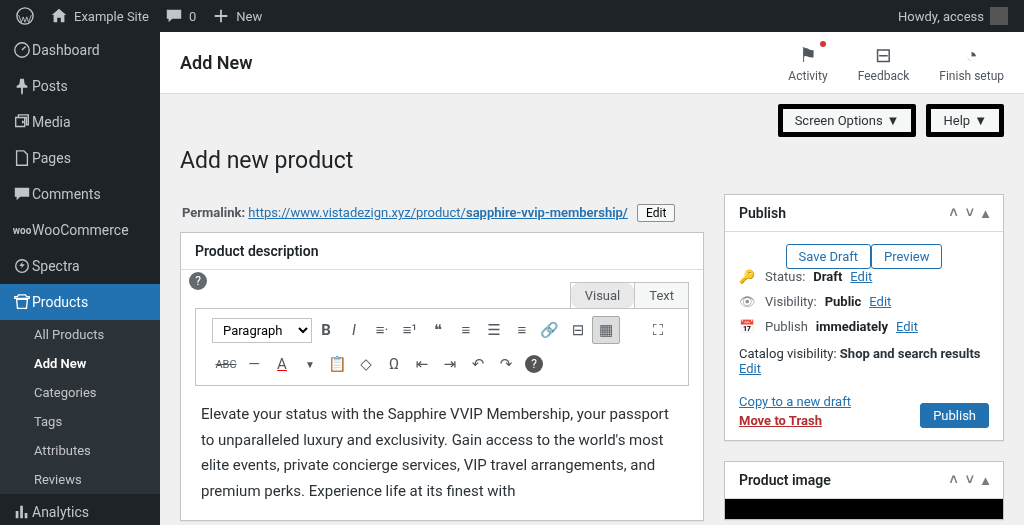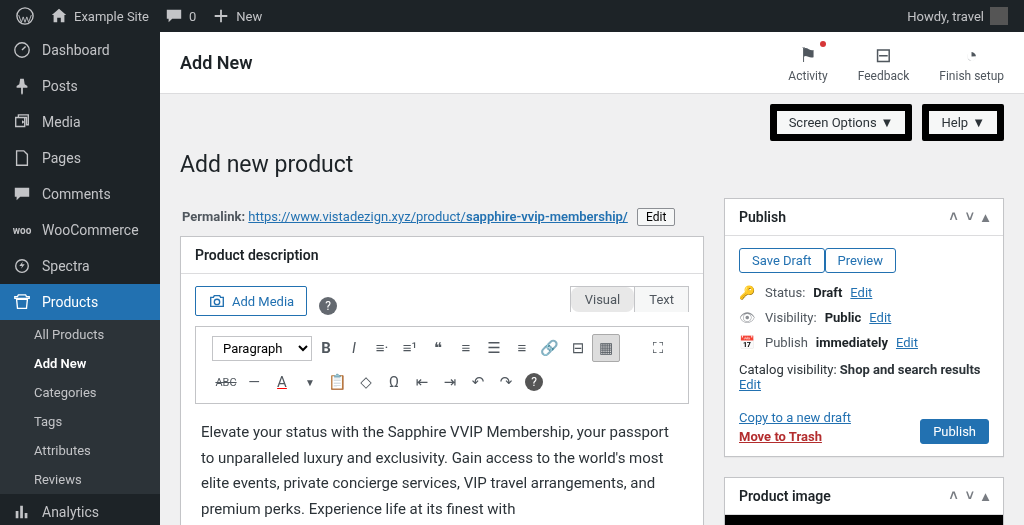--- a/index.html
+++ b/index.html
@@ -4,36 +4,36 @@
 <style>
 * { margin: 0; padding: 0; box-sizing: border-box; font-family: -apple-system, BlinkMacSystemFont, "Segoe UI", Roboto, sans-serif; }
 body { background: #f0f0f1; overflow: hidden; }
 .app { display: flex; flex-direction: column; height: 525px; width: 1024px; }
 .topbar { background: #1d2327; color: #c3c4c7; height: 32px; display: flex; align-items: center; padding: 0 8px; font-size: 13px; }
 .topbar .tb-item { display: flex; align-items: center; gap: 6px; padding: 0 8px; height: 100%; cursor: pointer; }
 .topbar .spacer { flex: 1; }
 .topbar .avatar { width: 18px; height: 18px; background: #555; }
 .main-wrap { display: flex; flex: 1; overflow: hidden; }
 .sidebar { width: 160px; background: #1d2327; color: #c3c4c7; font-size: 14px; overflow-y: auto; }
-.sidebar .menu-item { display: flex; align-items: center; gap: 10px; padding: 8px 12px; cursor: pointer; position: relative; }
+.sidebar .menu-item { display: flex; align-items: center; gap: 0; padding: 8px 12px; cursor: pointer; position: relative; }
 .sidebar .menu-item.active { background: #2271b1; color: #fff; }
 .sidebar .menu-item.active::after { content: ""; position: absolute; right: -8px; top: 50%; transform: translateY(-50%); border: 8px solid transparent; border-right-color: #f0f0f1; }
 .sidebar .menu-icon { width: 20px; height: 20px; display: flex; align-items: center; justify-content: center; }
 .sidebar .submenu { background: #2c3338; }
 .sidebar .submenu .sub-item { padding: 7px 12px 7px 34px; font-size: 13px; cursor: pointer; color: #c3c4c7; }
 .sidebar .submenu .sub-item.current { color: #fff; font-weight: 600; }
 .content { flex: 1; overflow-y: auto; background: #f0f0f1; }
 .header-bar { background: #fff; border-bottom: 1px solid #dcdcde; display: flex; align-items: center; padding: 0 20px; height: 62px; }
 .header-bar h1 { font-size: 18px; font-weight: 600; color: #1d2327; }
 .header-bar .hb-actions { margin-left: auto; display: flex; gap: 30px; }
 .hb-act { text-align: center; cursor: pointer; color: #50575e; font-size: 12px; }
 .hb-act .hb-icon { font-size: 20px; margin-bottom: 2px; position: relative; }
 .hb-act .dot { width: 6px; height: 6px; background: #d63638; border-radius: 50%; position: absolute; top: -2px; right: 2px; }
 .sub-header { display: flex; justify-content: flex-end; gap: 10px; padding: 10px 20px 0; }
-.tab-btn { background: #f6f7f7; border: 7px solid #000000; padding: 4px 12px; font-size: 13px; cursor: pointer; border-radius: 2px; color: #2c3338; display: flex; align-items: center; gap: 4px; }
+.tab-btn { background: #f6f7f7; border: 5px solid #000000; padding: 4px 12px; font-size: 13px; cursor: pointer; border-radius: 2px; color: #2c3338; display: flex; align-items: center; gap: 4px; }
 .page-title { padding: 10px 20px 20px; font-size: 23px; font-weight: 400; color: #1d2327; }
 .columns { display: flex; gap: 20px; padding: 0 20px 20px; }
 .col-main { flex: 1; min-width: 0; }
 .col-side { width: 280px; }
 .title-input { width: 100%; padding: 10px 14px; font-size: 18px; border: 1px solid #8c8f94; background: #fff; color: #2c3338; }
 .permalink { font-size: 13px; color: #50575e; padding: 10px 2px; }
 .permalink a { color: #2271b1; text-decoration: underline; }
 .permalink .slug { font-weight: 600; }
 .edit-btn { border: 1px solid #8c8f94; background: #f6f7f7; padding: 1px 8px; font-size: 12px; cursor: pointer; margin-left: 6px; border-radius: 2px; }
 .postbox { background: #fff; border: 1px solid #c3c4c7; margin-bottom: 20px; box-shadow: 0 1px 1px rgba(0,0,0,.04); }
@@ -49,21 +49,21 @@
 .toolbar { border: 1px solid #c3c4c7; background: #fff; margin: 0 14px; padding: 4px; clear: both; }
 .toolbar-row { display: flex; align-items: center; gap: 0; padding: 3px 12px; }
 .tb-select { border: 1px solid #c3c4c7; padding: 3px 6px; font-size: 13px; width: 100px; background: #fff; }
 .tb-btn { width: 28px; height: 28px; display: flex; align-items: center; justify-content: center; cursor: pointer; color: #50575e; font-size: 15px; border-radius: 2px; }
 .tb-btn.active { background: #ddd; border: 1px solid #aaa; }
 .fullscreen-btn { margin-left: auto; }
 .editor-body { padding: 16px 20px; font-size: 15px; line-height: 1.7; color: #2c3338; min-height: 120px; }
 .button { border: 1px solid #2271b1; color: #2271b1; background: #fff; padding: 4px 12px; font-size: 13px; cursor: pointer; border-radius: 3px; }
 .button.primary { background: #2271b1; color: #fff; }
 .publish-body { padding: 12px 14px; font-size: 13px; color: #2c3338; }
-.publish-row { display: flex; justify-content: flex-start; margin-bottom: 12px; }
+.publish-row { display: flex; justify-content: center; }
 .pub-line { display: flex; align-items: center; gap: 8px; margin-bottom: 10px; color: #50575e; }
 .pub-line strong { color: #1d2327; }
 .pub-line a { color: #2271b1; text-decoration: underline; }
 .pub-icon { width: 18px; color: #8c8f94; }
 .catalog { margin-top: 12px; }
 .copy-link, .trash-link { color: #2271b1; text-decoration: underline; font-size: 13px; display: block; margin-top: 4px; cursor: pointer; }
 .trash-link { color: #b32d2e; font-weight: bold; }
 .publish-footer { display: flex; justify-content: space-between; align-items: flex-end; margin-top: 14px; }
 svg { width: 18px; height: 18px; fill: currentColor; }
 </style>
@@ -91,21 +91,21 @@
         <span>0</span>
       </div>
     <div class="tb-item">
         <svg viewBox="0 0 20 20">
           <path d="M9 3h2v6h6v2h-6v6H9v-6H3V9h6z"></path>
         </svg>
         <span>New</span>
       </div>
     <div class="spacer"></div>
     <div class="tb-item">
-        <span>Howdy, travel</span>
+        <span>Howdy, access</span>
         <div class="avatar"></div>
       </div>
   </div>
 
   <div class="main-wrap">
     <div class="sidebar">
       <div class="menu-item">
           <span class="menu-icon">
             <svg viewBox="0 0 20 20">
               <circle cx="10" cy="10" r="8" fill="none" stroke="currentColor" stroke-width="1.5"></circle>
@@ -219,27 +219,20 @@
             <a><span>https://www.vistadezign.xyz/product/</span><span class="slug">sapphire-vvip-membership/</span></a>
             <button class="edit-btn">Edit</button>
           </div>
 
           <div class="postbox">
             <div class="postbox-header">Product description</div>
             <div class="editor-tabs">
               <div class="editor-tab active">Visual</div>
               <div class="editor-tab">Text</div>
             </div>
-            <button class="media-btn">
-                <svg viewBox="0 0 20 20">
-                  <path d="M3 6h3l1-2h6l1 2h3v10H3z" fill="none" stroke="currentColor" stroke-width="1.5"></path>
-                  <circle cx="10" cy="11" r="3" fill="none" stroke="currentColor" stroke-width="1.5"></circle>
-                </svg>
-                <span>Add Media</span>
-              </button>
             <span class="help-icon">?</span>
 
             <div class="toolbar">
               <div class="toolbar-row">
                 <select class="tb-select"><option>Paragraph</option></select>
                 <div class="tb-btn">
                     <b>B</b>
                   </div>
                 <div class="tb-btn">
                     <i>I</i>

